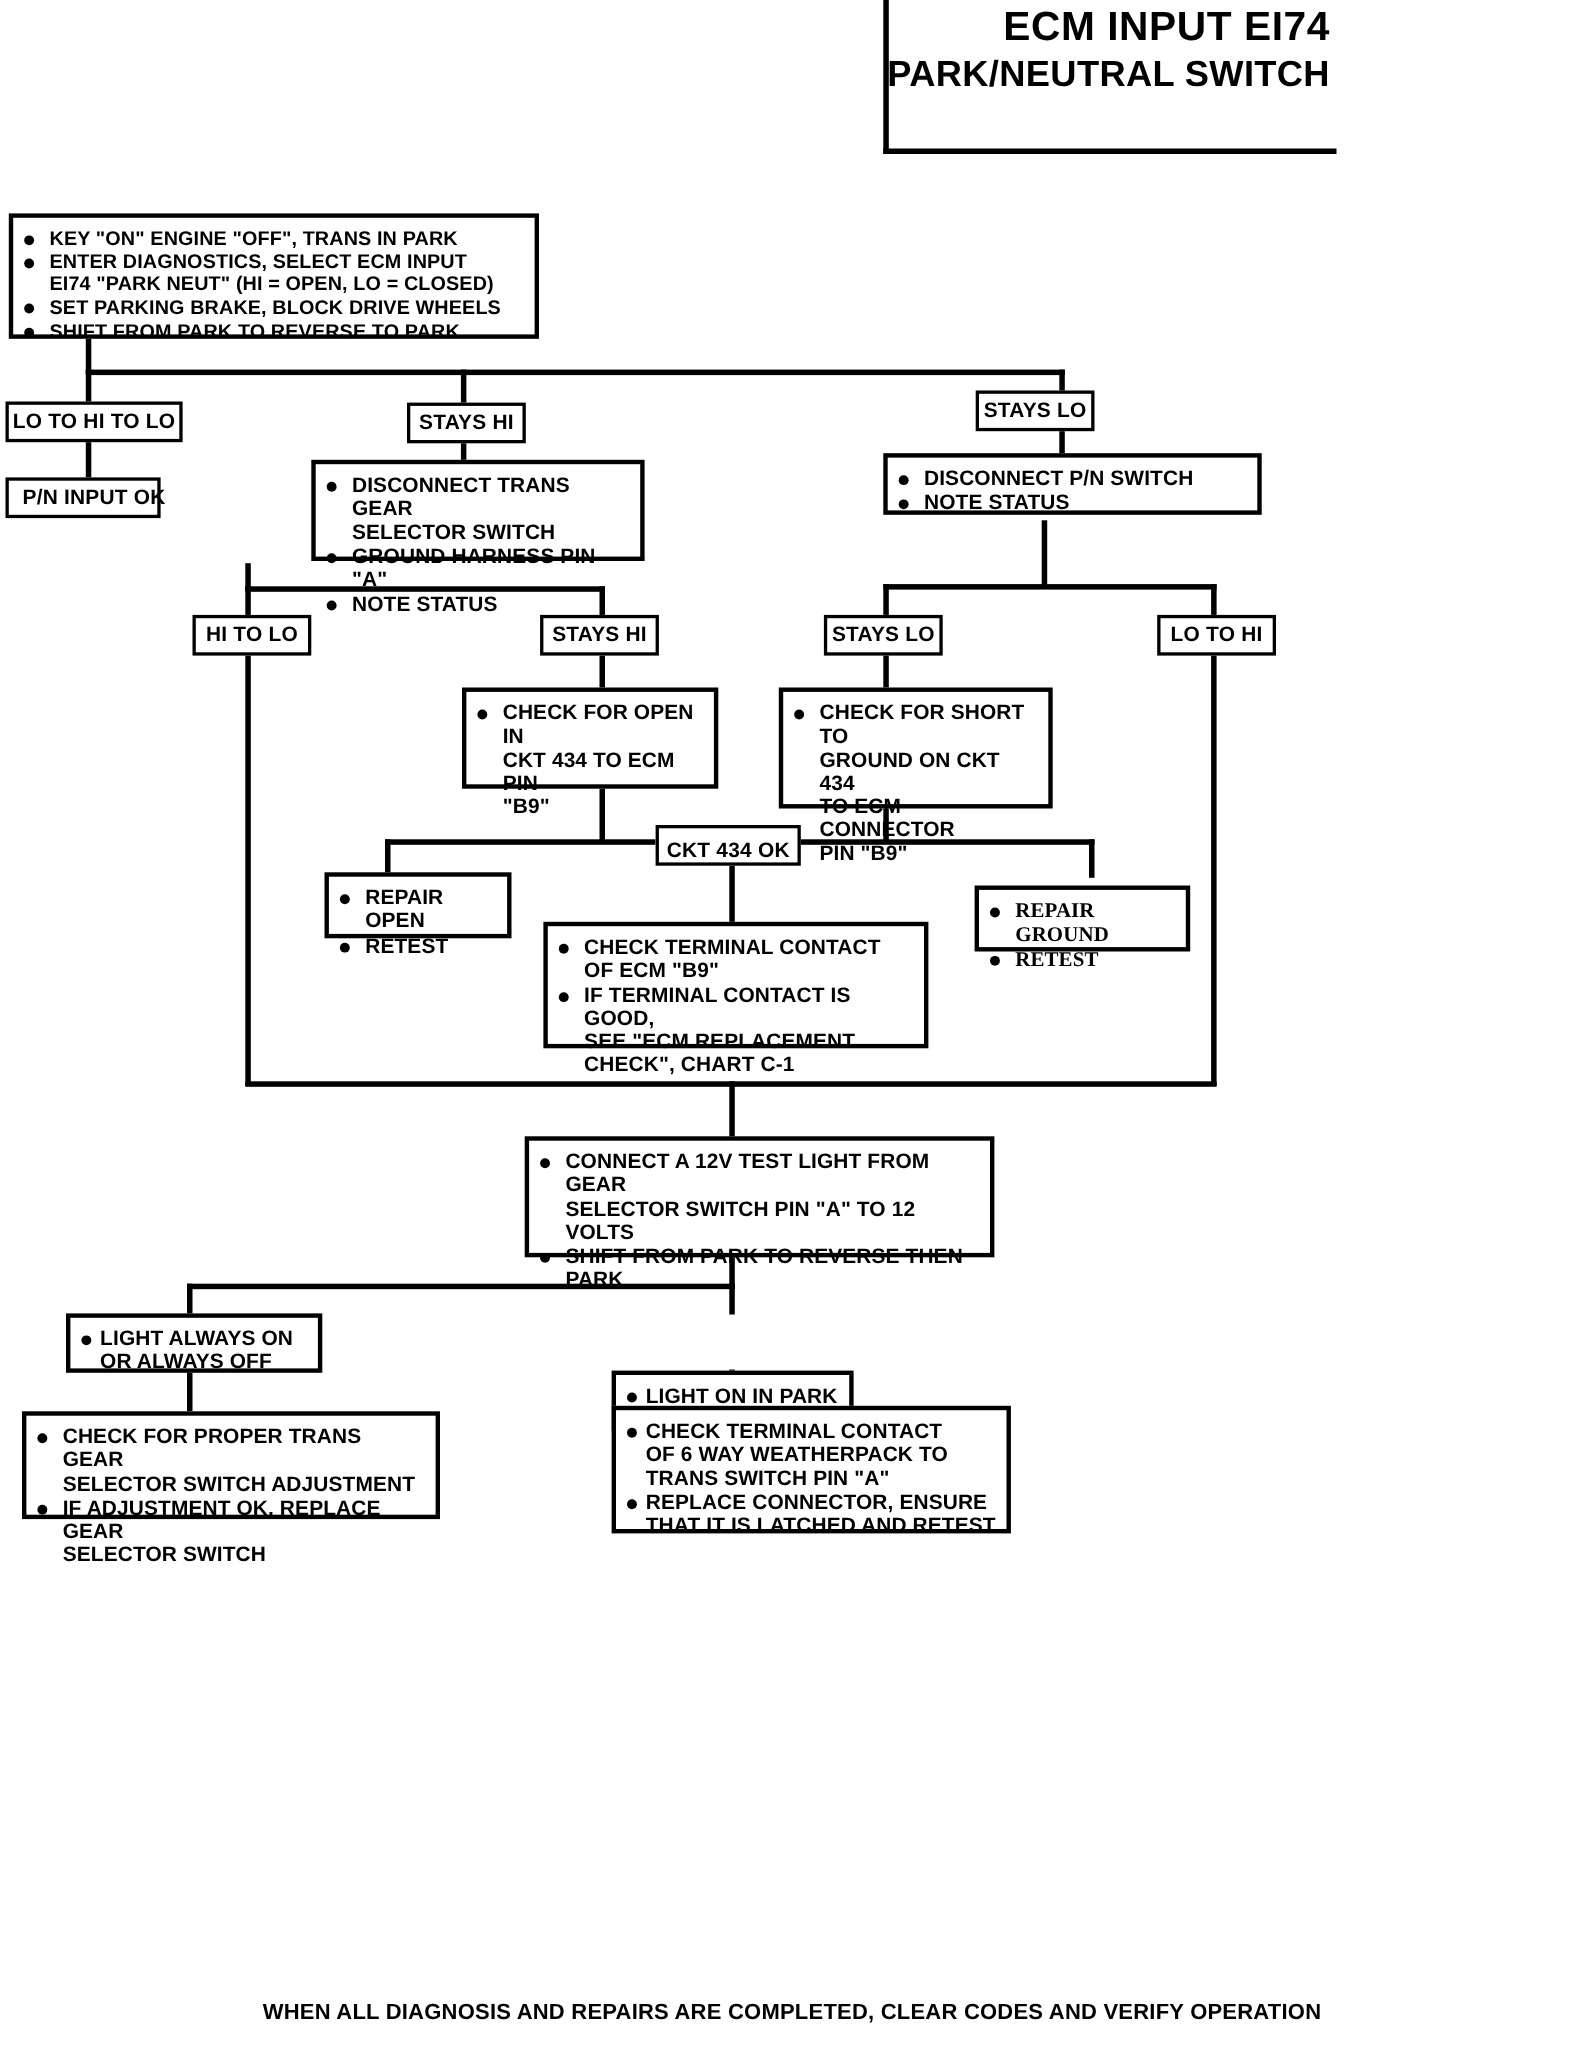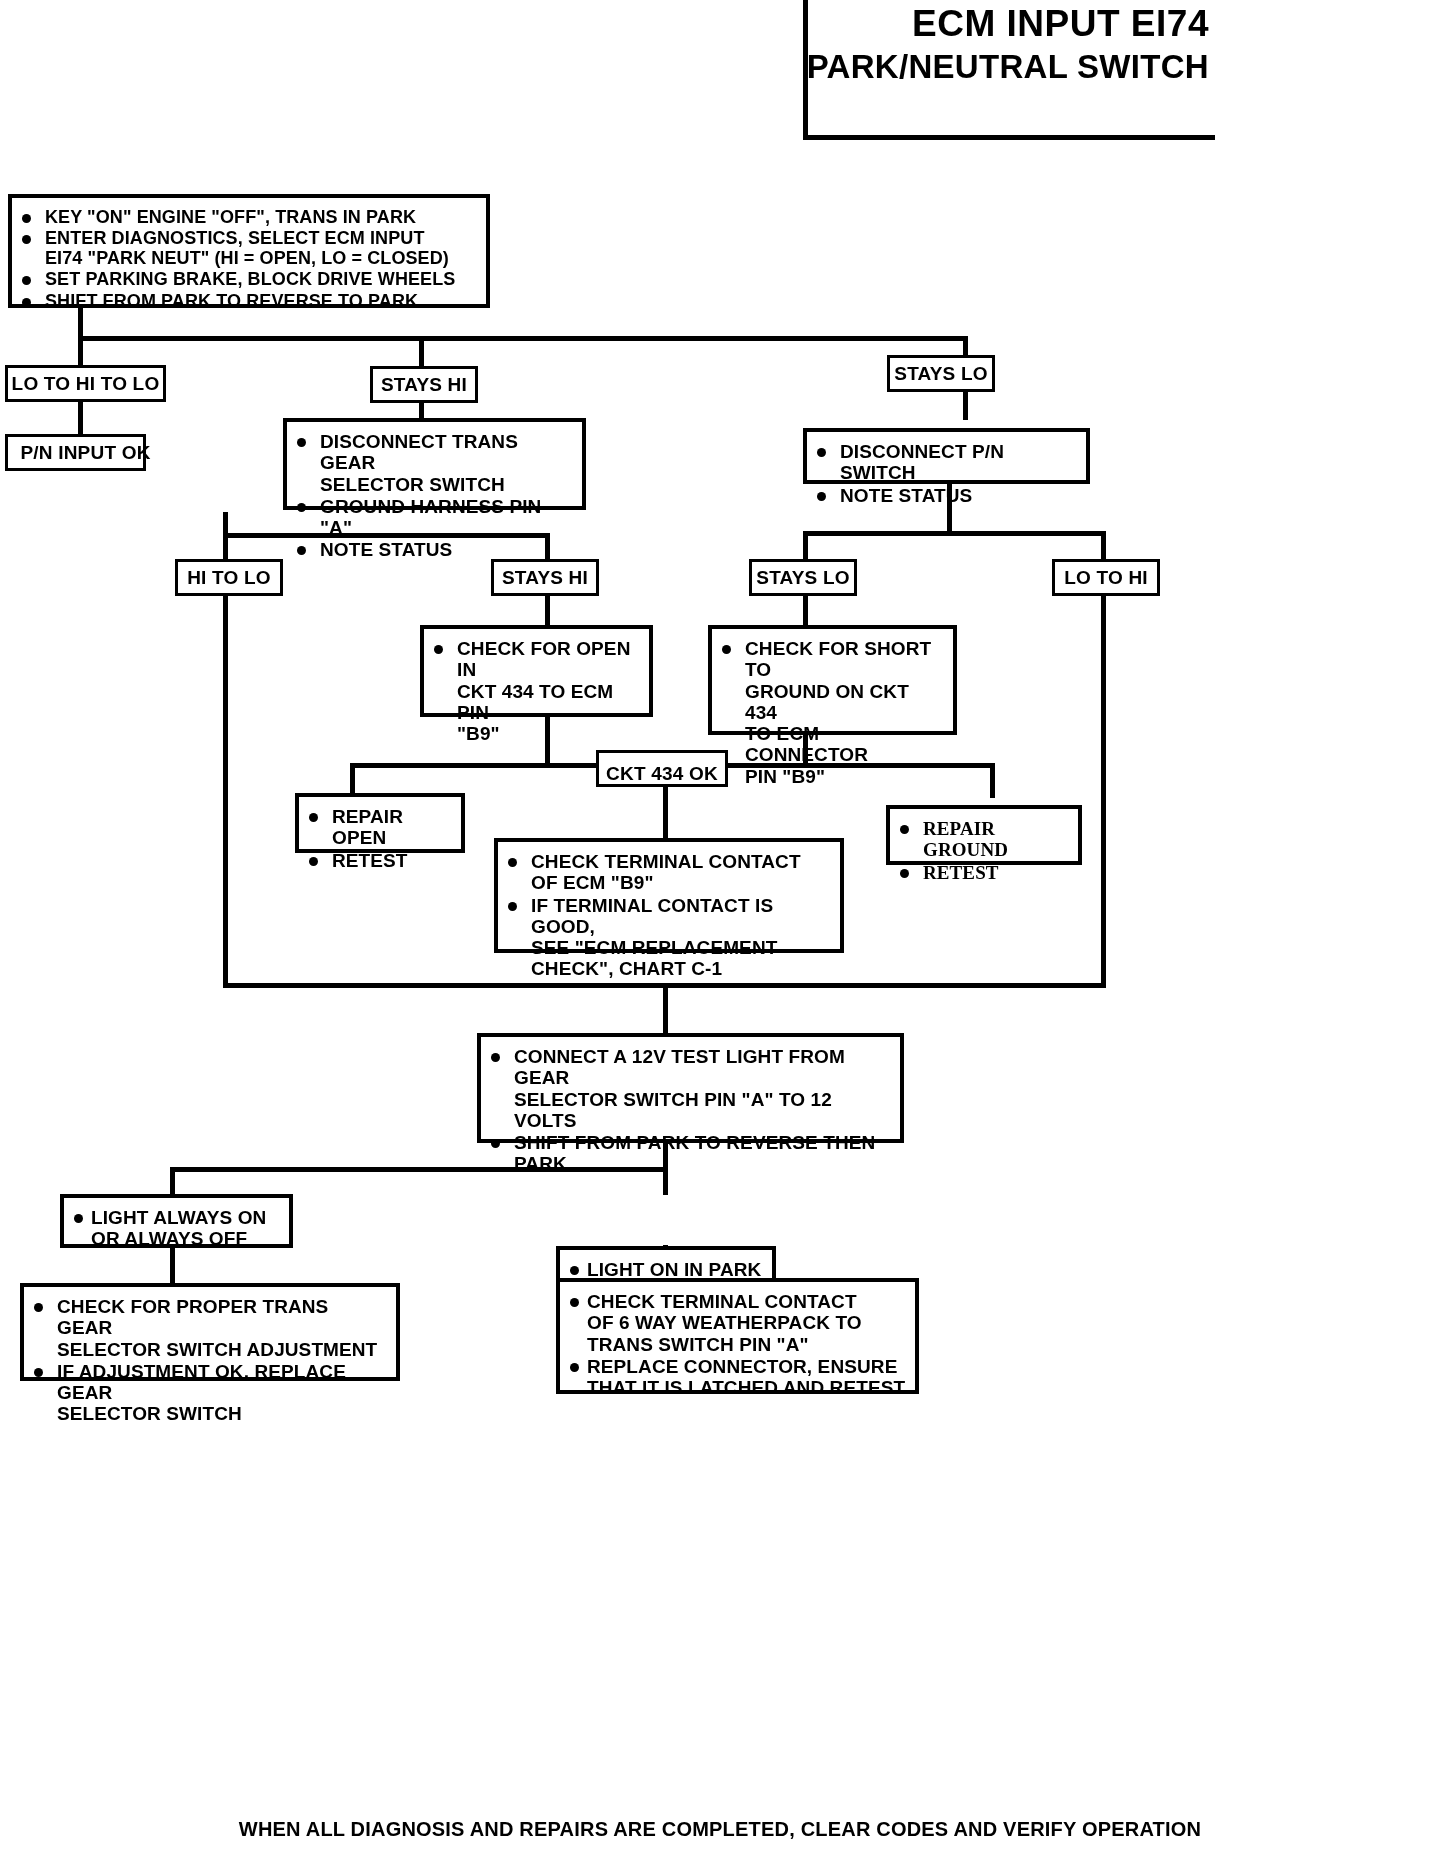--- a/index.html
+++ b/index.html
@@ -225,21 +225,21 @@
     <div class="bullet-row">
       <span class="bullet-dot"></span>
       <span class="bullet-text">GROUND HARNESS PIN "A"</span>
     </div>
     <div class="bullet-row">
       <span class="bullet-dot"></span>
       <span class="bullet-text">NOTE STATUS</span>
     </div>
   </div>
 
-  <div class="node bulleted" style="left:803px; top:428px; width:287px; height:56px;">
+  <div class="node bulleted" style="left:803px; top:412px; width:344px; height:56px;">
     <div class="bullet-row">
       <span class="bullet-dot"></span>
       <span class="bullet-text">DISCONNECT P/N SWITCH</span>
     </div>
     <div class="bullet-row">
       <span class="bullet-dot"></span>
       <span class="bullet-text">NOTE STATUS</span>
     </div>
   </div>
 

